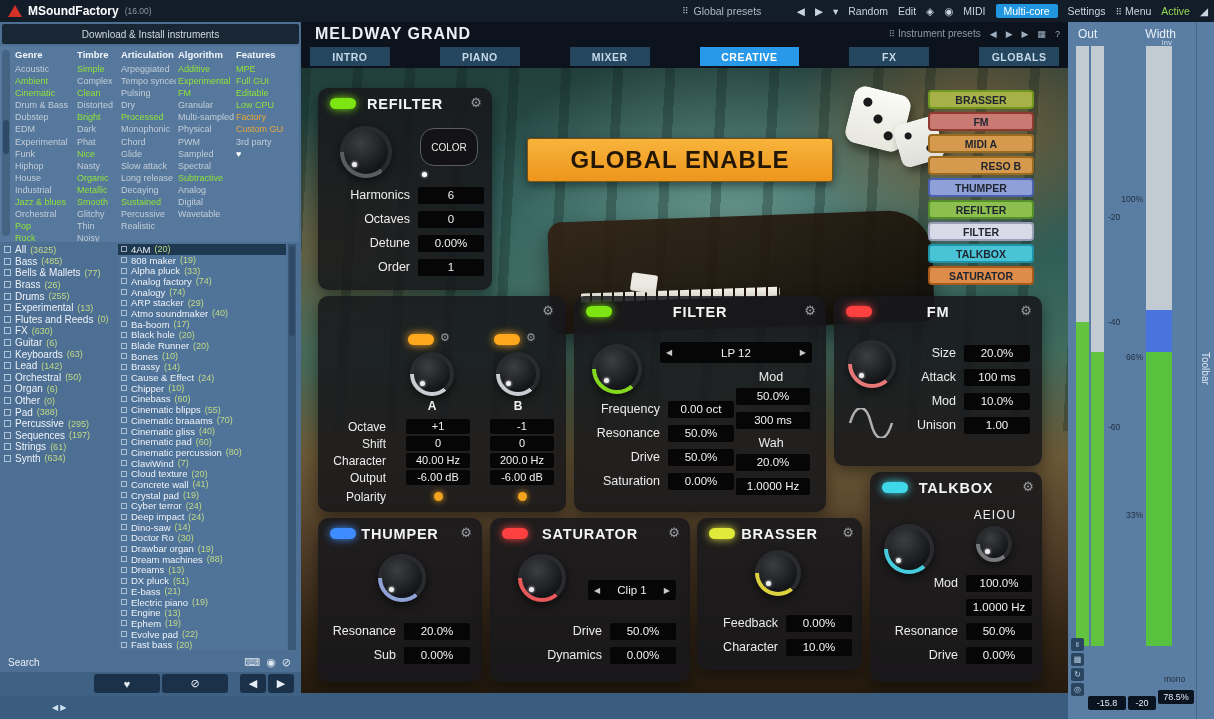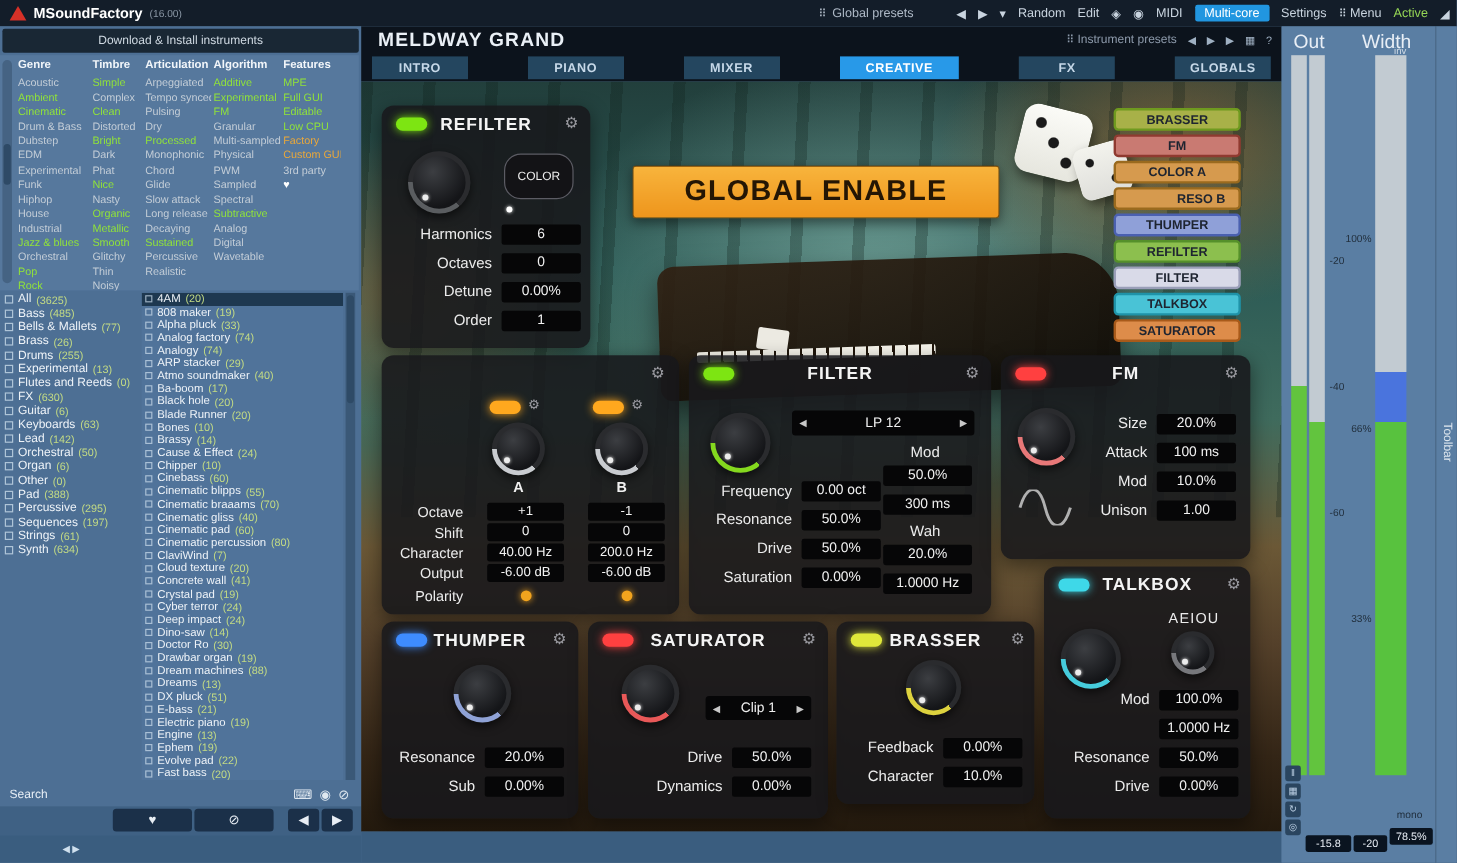--- a/index.html
+++ b/index.html
@@ -116,21 +116,21 @@
   .pdot { width:9px; height:9px; border-radius:50%; background:#f2a41e; box-shadow:0 0 6px #f2a41e; }
   .dd { display:flex; align-items:center; background:#060607; border-radius:3px; color:#f0f0f0; font-size:11.5px; cursor:pointer; }
   .dd-arr { font-size:8px; color:#c8c8c8; padding:0 6px; }
   .dd-val { flex:1; text-align:center; }
   .colorbtn { background:#131316; border:1px solid #5c5c64; border-radius:14px; color:#ececec; font-size:10px; display:flex; align-items:center; justify-content:center; cursor:pointer; }
   .wdot { width:5px; height:5px; border-radius:50%; background:#fff; box-shadow:0 0 3px #fff; }
   .klabel { color:#f0f0f0; font-weight:bold; font-size:12px; text-align:center; }
 
   
   .meters { position:absolute; left:1068px; top:22px; width:128px; height:697px; background:#5a7ea3; }
-  .m-label { position:absolute; color:#e9eff6; font-size:16px; }
+  .m-label { position:absolute; color:#e9eff6; font-size:12px; }
   .m-sub { position:absolute; color:#d2dce6; font-size:8px; }
   .outbar { position:absolute; top:24px; width:13px; height:600px; background:#3c4f63; }
   .outbar.b1 { left:8px; background:linear-gradient(180deg,#c2cbd2 0 46%, #62c43e 46% 100%); }
   .outbar.b2 { left:23px; background:linear-gradient(180deg,#c2cbd2 0 51%, #62c43e 51% 100%); }
   .widthbar { position:absolute; left:78px; top:24px; width:26px; height:600px;
     background:linear-gradient(180deg,#c2cbd2 0 44%, #4a74dd 44% 51%, #58c23e 51% 100%); }
   .dbm { position:absolute; left:40px; width:32px; color:#22303e; font-size:8.5px; }
   .dbmarks div:nth-of-type(1){top:190px;} .dbmarks div:nth-of-type(2){top:295px;} .dbmarks div:nth-of-type(3){top:400px;}
   .pctm { position:absolute; left:42px; width:33px; text-align:right; color:#22303e; font-size:8.5px; }
   .pctmarks div:nth-of-type(1){top:172px;} .pctmarks div:nth-of-type(2){top:330px;} .pctmarks div:nth-of-type(3){top:488px;}
@@ -621,21 +621,21 @@
       <div class="piano"></div>
       <div class="sheet"></div>
       <div class="genable">GLOBAL ENABLE</div>
       <div class="die d1"></div>
       <div class="die d2"></div>
 
       <div class="modlist">
 
       <div class="mbtn2" style="background: rgb(168, 177, 72); border-color: rgb(111, 154, 31);">BRASSER</div>
           <div class="mbtn2" style="background: rgb(201, 122, 114); border-color: rgb(143, 58, 48);">FM</div>
-          <div class="mbtn2" style="background: rgb(214, 154, 78); border-color: rgb(154, 106, 30);">COLOR A</div>
+          <div class="mbtn2" style="background: rgb(214, 154, 78); border-color: rgb(154, 106, 30);">MIDI A</div>
           <div class="mbtn2" style="background: rgb(214, 154, 78); border-color: rgb(154, 106, 30); padding-left: 40px;">RESO B</div>
           <div class="mbtn2" style="background: rgb(143, 160, 216); border-color: rgb(74, 96, 176);">THUMPER</div>
           <div class="mbtn2" style="background: rgb(140, 191, 78); border-color: rgb(85, 144, 42);">REFILTER</div>
           <div class="mbtn2" style="background: rgb(217, 218, 232); border-color: rgb(154, 158, 184);">FILTER</div>
           <div class="mbtn2" style="background: rgb(73, 195, 214); border-color: rgb(31, 147, 168);">TALKBOX</div>
           <div class="mbtn2" style="background: rgb(221, 140, 74); border-color: rgb(168, 90, 26);">SATURATOR</div>
         </div>
 
       <div class="panel" style="left:17px;top:20px;width:174px;height:202px;">
         <span class="led pabs" style="left: 12px; top: 10px; --led: #7de512;"></span>

